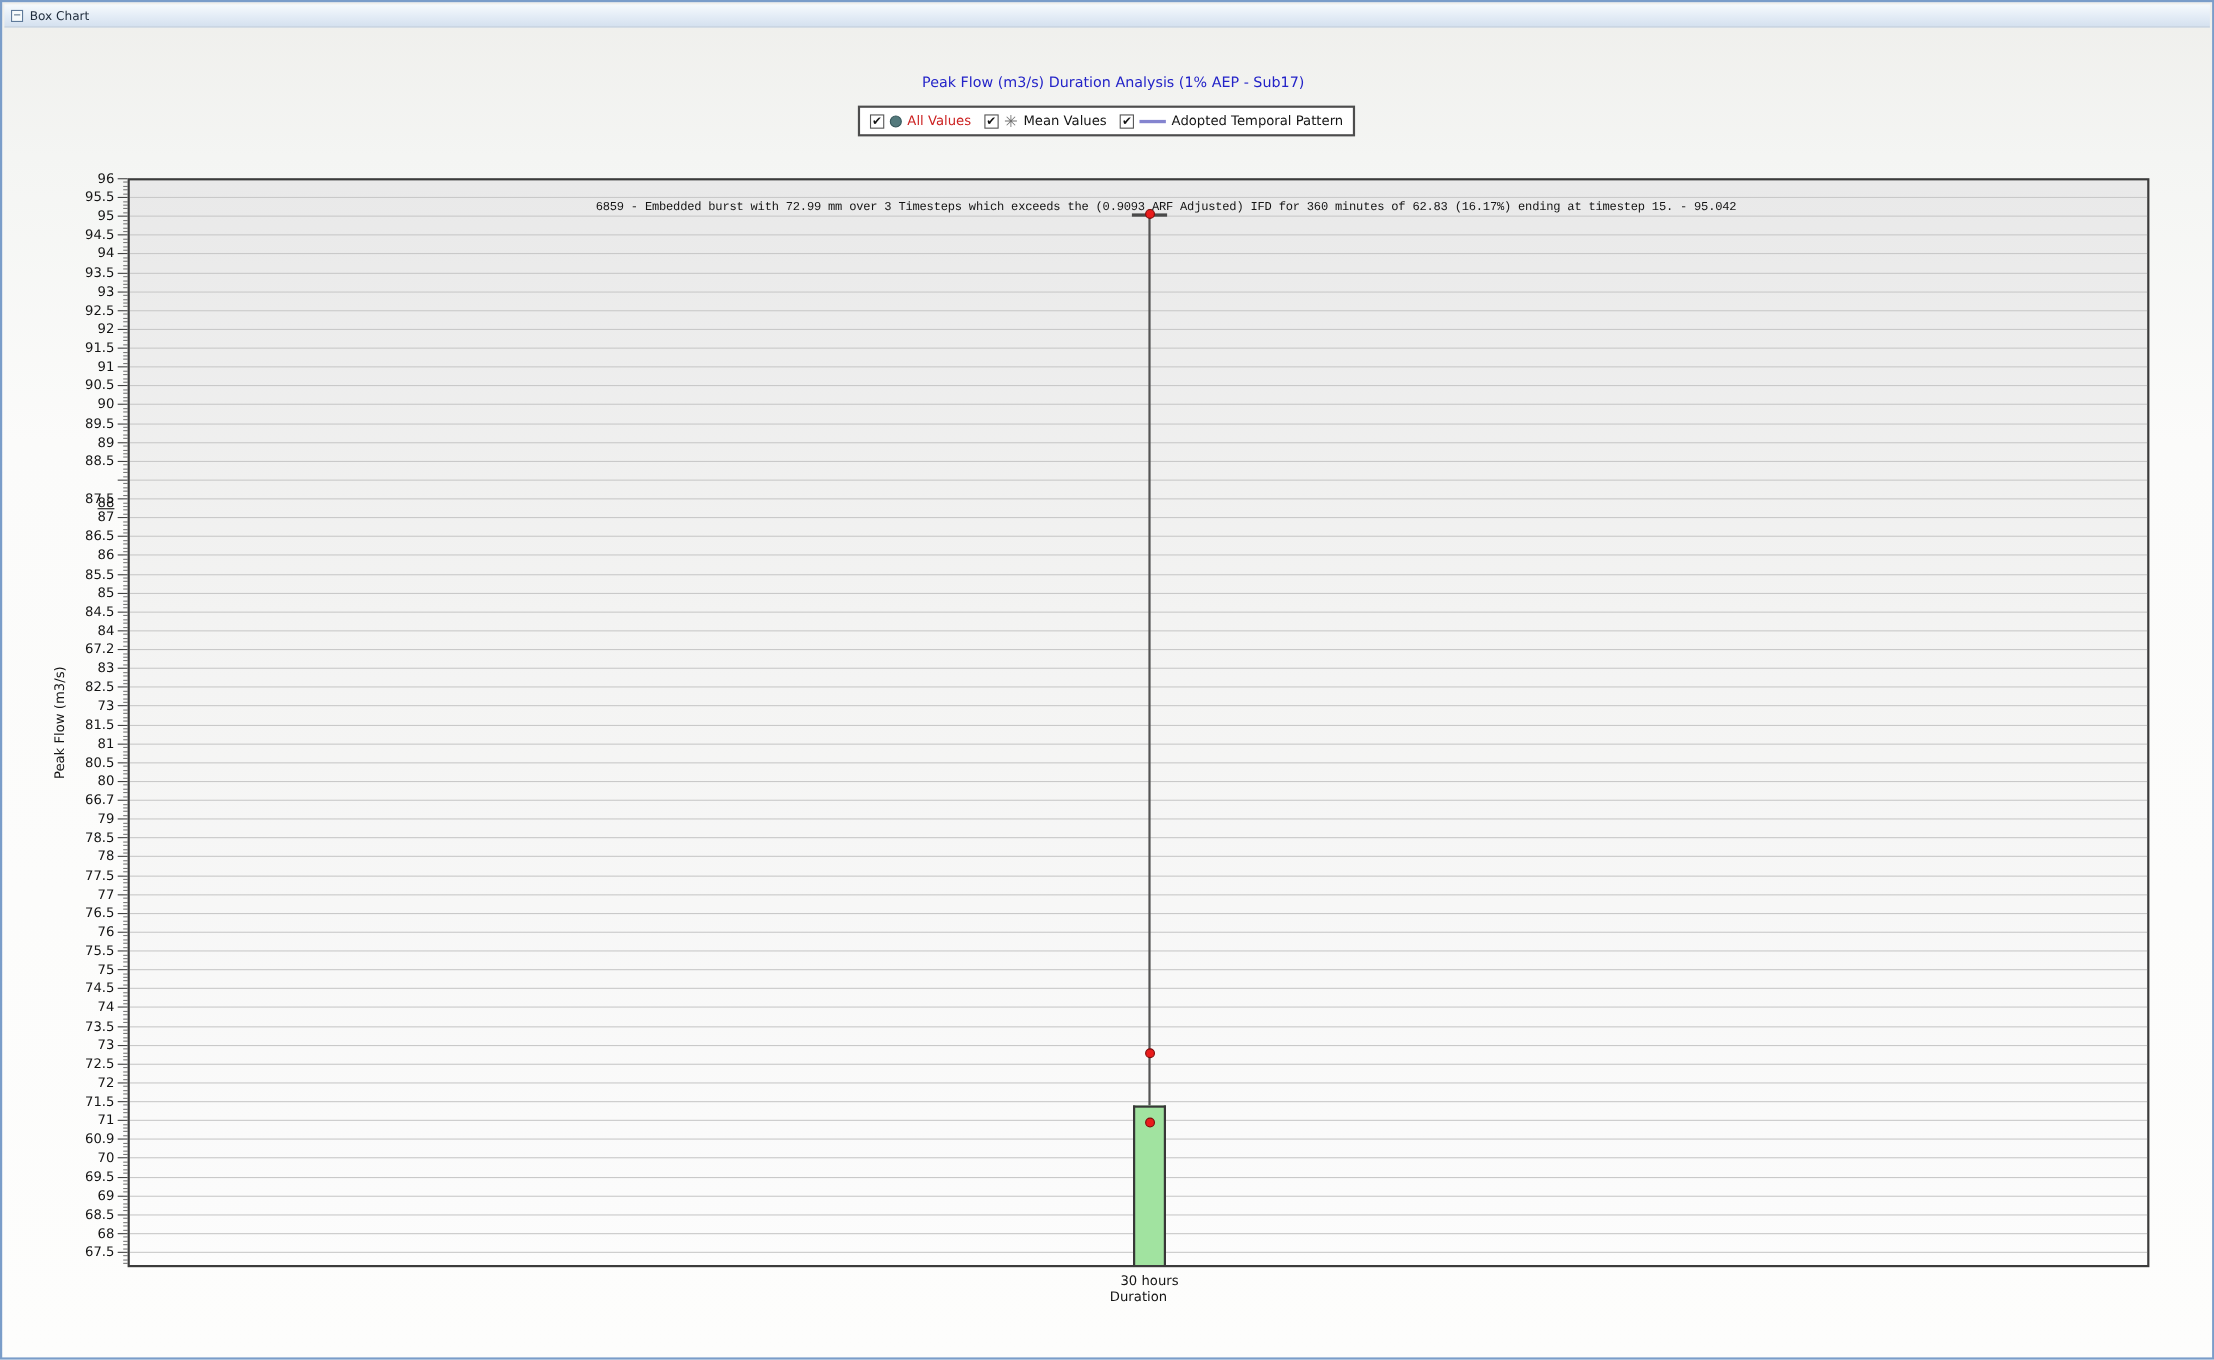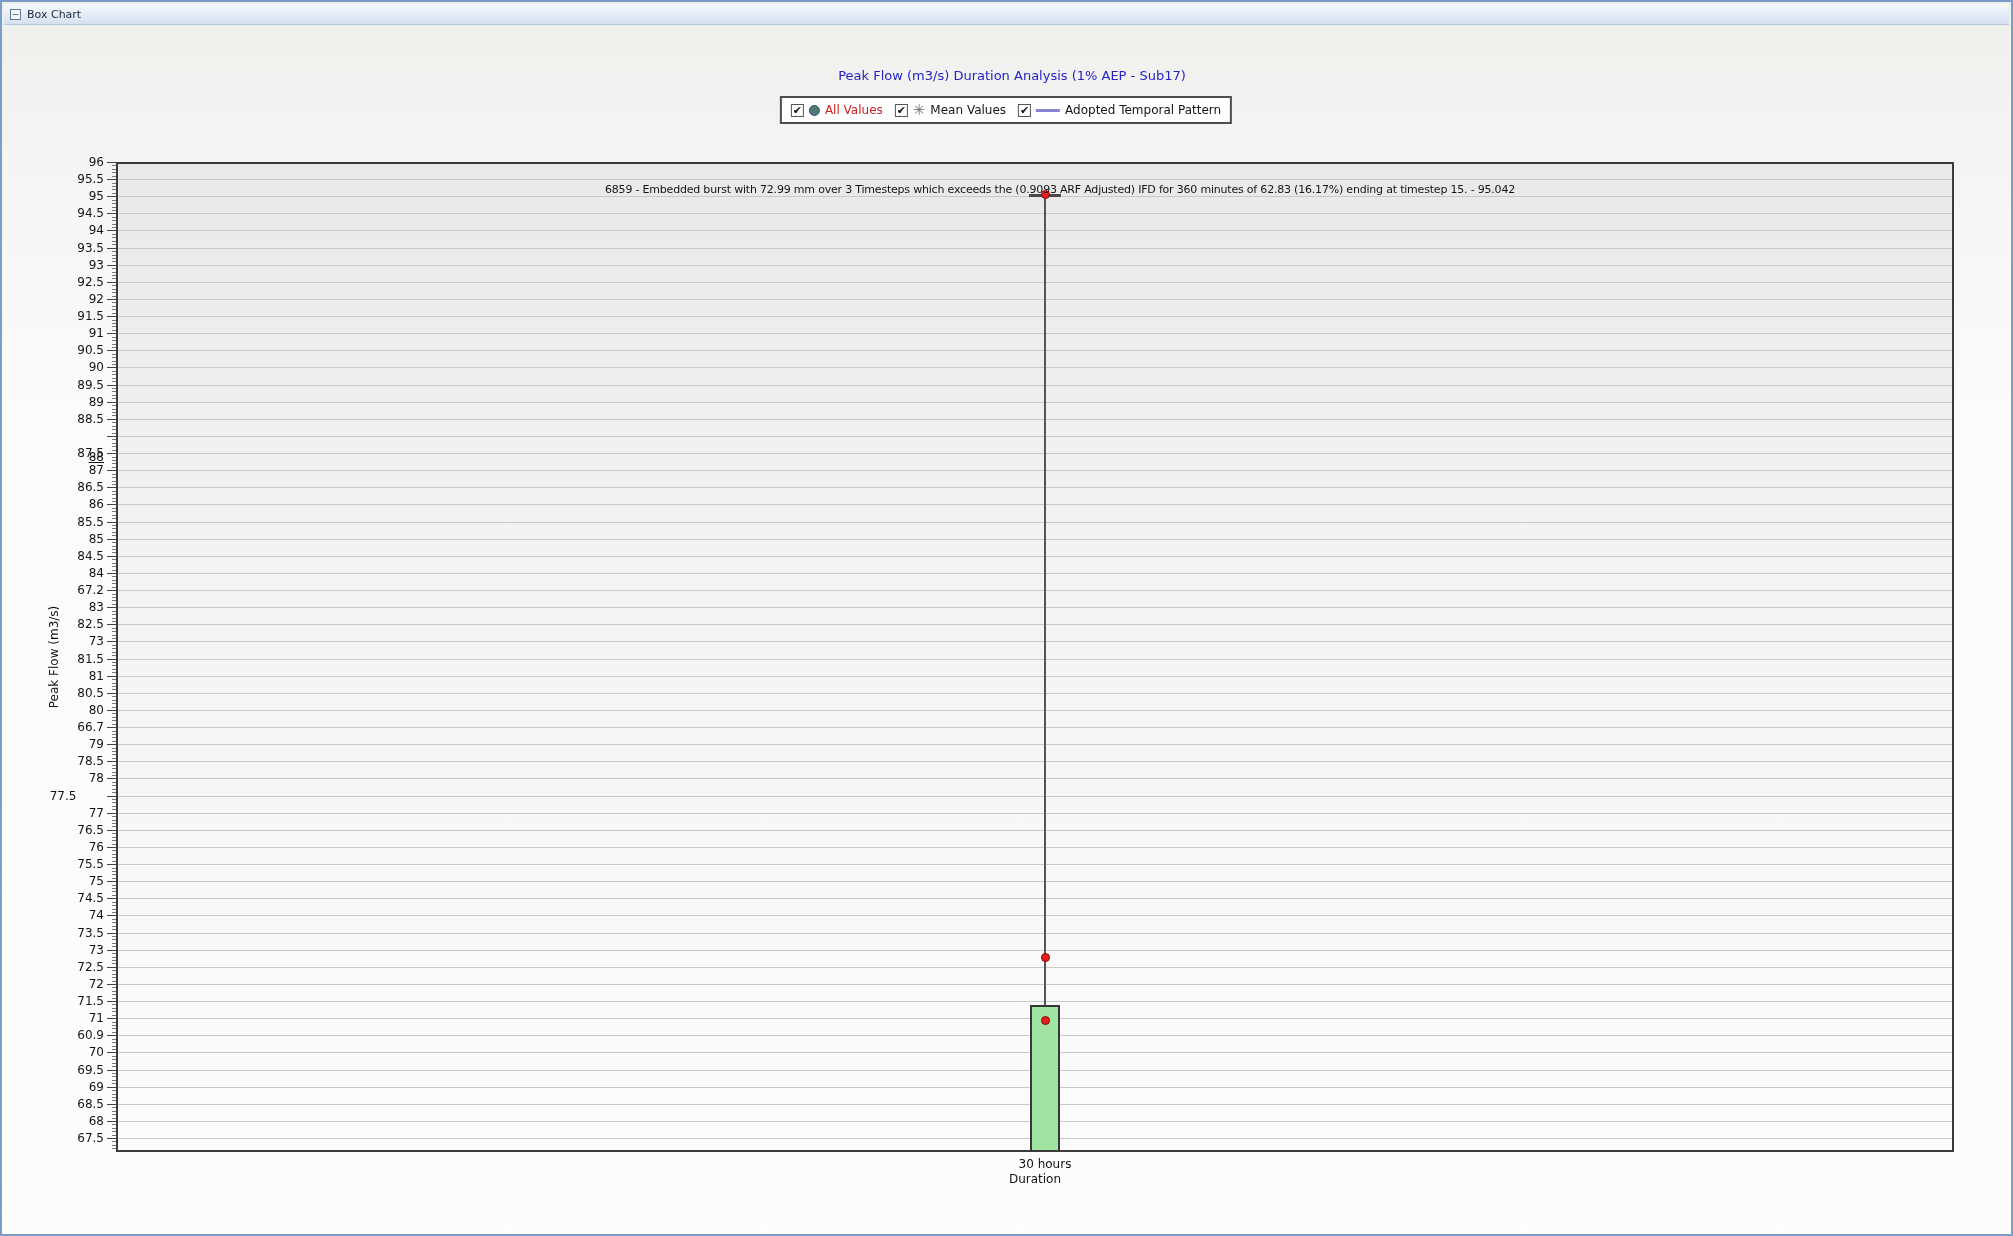--- a/index.html
+++ b/index.html
@@ -39,21 +39,21 @@
     font-size:12px;color:#141414;white-space:nowrap;}
   .xcat{position:absolute;left:1043px;top:1155px;transform:translateX(-50%);
     font-size:12px;color:#141414;white-space:nowrap;}
   .xaxis-title{position:absolute;left:1033px;top:1170px;transform:translateX(-50%);
     font-size:12px;color:#141414;white-space:nowrap;}
   .vline{position:absolute;width:2px;background:#555;}
   .wcap{position:absolute;height:3px;background:#4a4a4a;}
   .gbox{position:absolute;box-sizing:border-box;border:2px solid #383838;border-bottom:none;}
   .dot{position:absolute;width:9px;height:9px;border-radius:50%;box-sizing:border-box;border:1px solid #7e0a0a;}
   .annot{position:absolute;transform:translate(-50%,-50%);white-space:nowrap;
-    font-size:11px;letter-spacing:-0.2px;color:#141414;}
+    font-size:11px;letter-spacing:-0.2px;color:#141414;font-family:Liberation Mono, monospace;}
 </style>
 </head>
 <body>
 
 <div class="window">
   <div class="titlebar">
     <span class="collapse">−</span>
     <span class="titlebar-label">Box Chart</span>
   </div>
 
@@ -293,21 +293,21 @@
       <div class="tick" style="left: 110px; width: 4px; top: 762.7px; background: rgb(119, 119, 119);"></div>
       <div class="tick" style="left: 110px; width: 4px; top: 766.1px; background: rgb(119, 119, 119);"></div>
       <div class="tick" style="left: 110px; width: 4px; top: 769.6px; background: rgb(119, 119, 119);"></div>
       <div class="tick" style="left: 110px; width: 4px; top: 773px; background: rgb(119, 119, 119);"></div>
       <div class="ylab" style="position: absolute; top: 769.421px;">78</div>
       <div class="tick" style="left: 105px; width: 9px; top: 776.421px;"></div>
       <div class="tick" style="left: 110px; width: 4px; top: 779.8px; background: rgb(119, 119, 119);"></div>
       <div class="tick" style="left: 110px; width: 4px; top: 783.3px; background: rgb(119, 119, 119);"></div>
       <div class="tick" style="left: 110px; width: 4px; top: 786.7px; background: rgb(119, 119, 119);"></div>
       <div class="tick" style="left: 110px; width: 4px; top: 790.1px; background: rgb(119, 119, 119);"></div>
-      <div class="ylab" style="position: absolute; top: 786.544px; text-align: center;">77.5</div>
+      <div class="ylab" style="position: absolute; top: 786.544px;">77.5</div>
       <div class="tick" style="left: 105px; width: 9px; top: 793.544px;"></div>
       <div class="tick" style="left: 110px; width: 4px; top: 797px; background: rgb(119, 119, 119);"></div>
       <div class="tick" style="left: 110px; width: 4px; top: 800.4px; background: rgb(119, 119, 119);"></div>
       <div class="tick" style="left: 110px; width: 4px; top: 803.8px; background: rgb(119, 119, 119);"></div>
       <div class="tick" style="left: 110px; width: 4px; top: 807.2px; background: rgb(119, 119, 119);"></div>
       <div class="ylab" style="position: absolute; top: 803.667px;">77</div>
       <div class="tick" style="left: 105px; width: 9px; top: 810.667px;"></div>
       <div class="tick" style="left: 110px; width: 4px; top: 814.1px; background: rgb(119, 119, 119);"></div>
       <div class="tick" style="left: 110px; width: 4px; top: 817.5px; background: rgb(119, 119, 119);"></div>
       <div class="tick" style="left: 110px; width: 4px; top: 820.9px; background: rgb(119, 119, 119);"></div>

